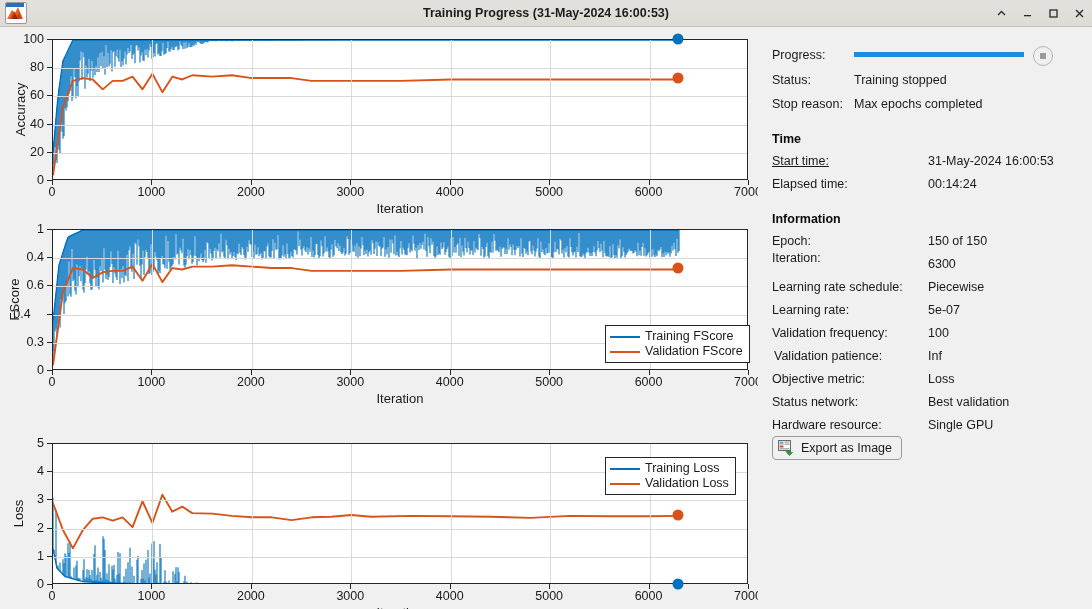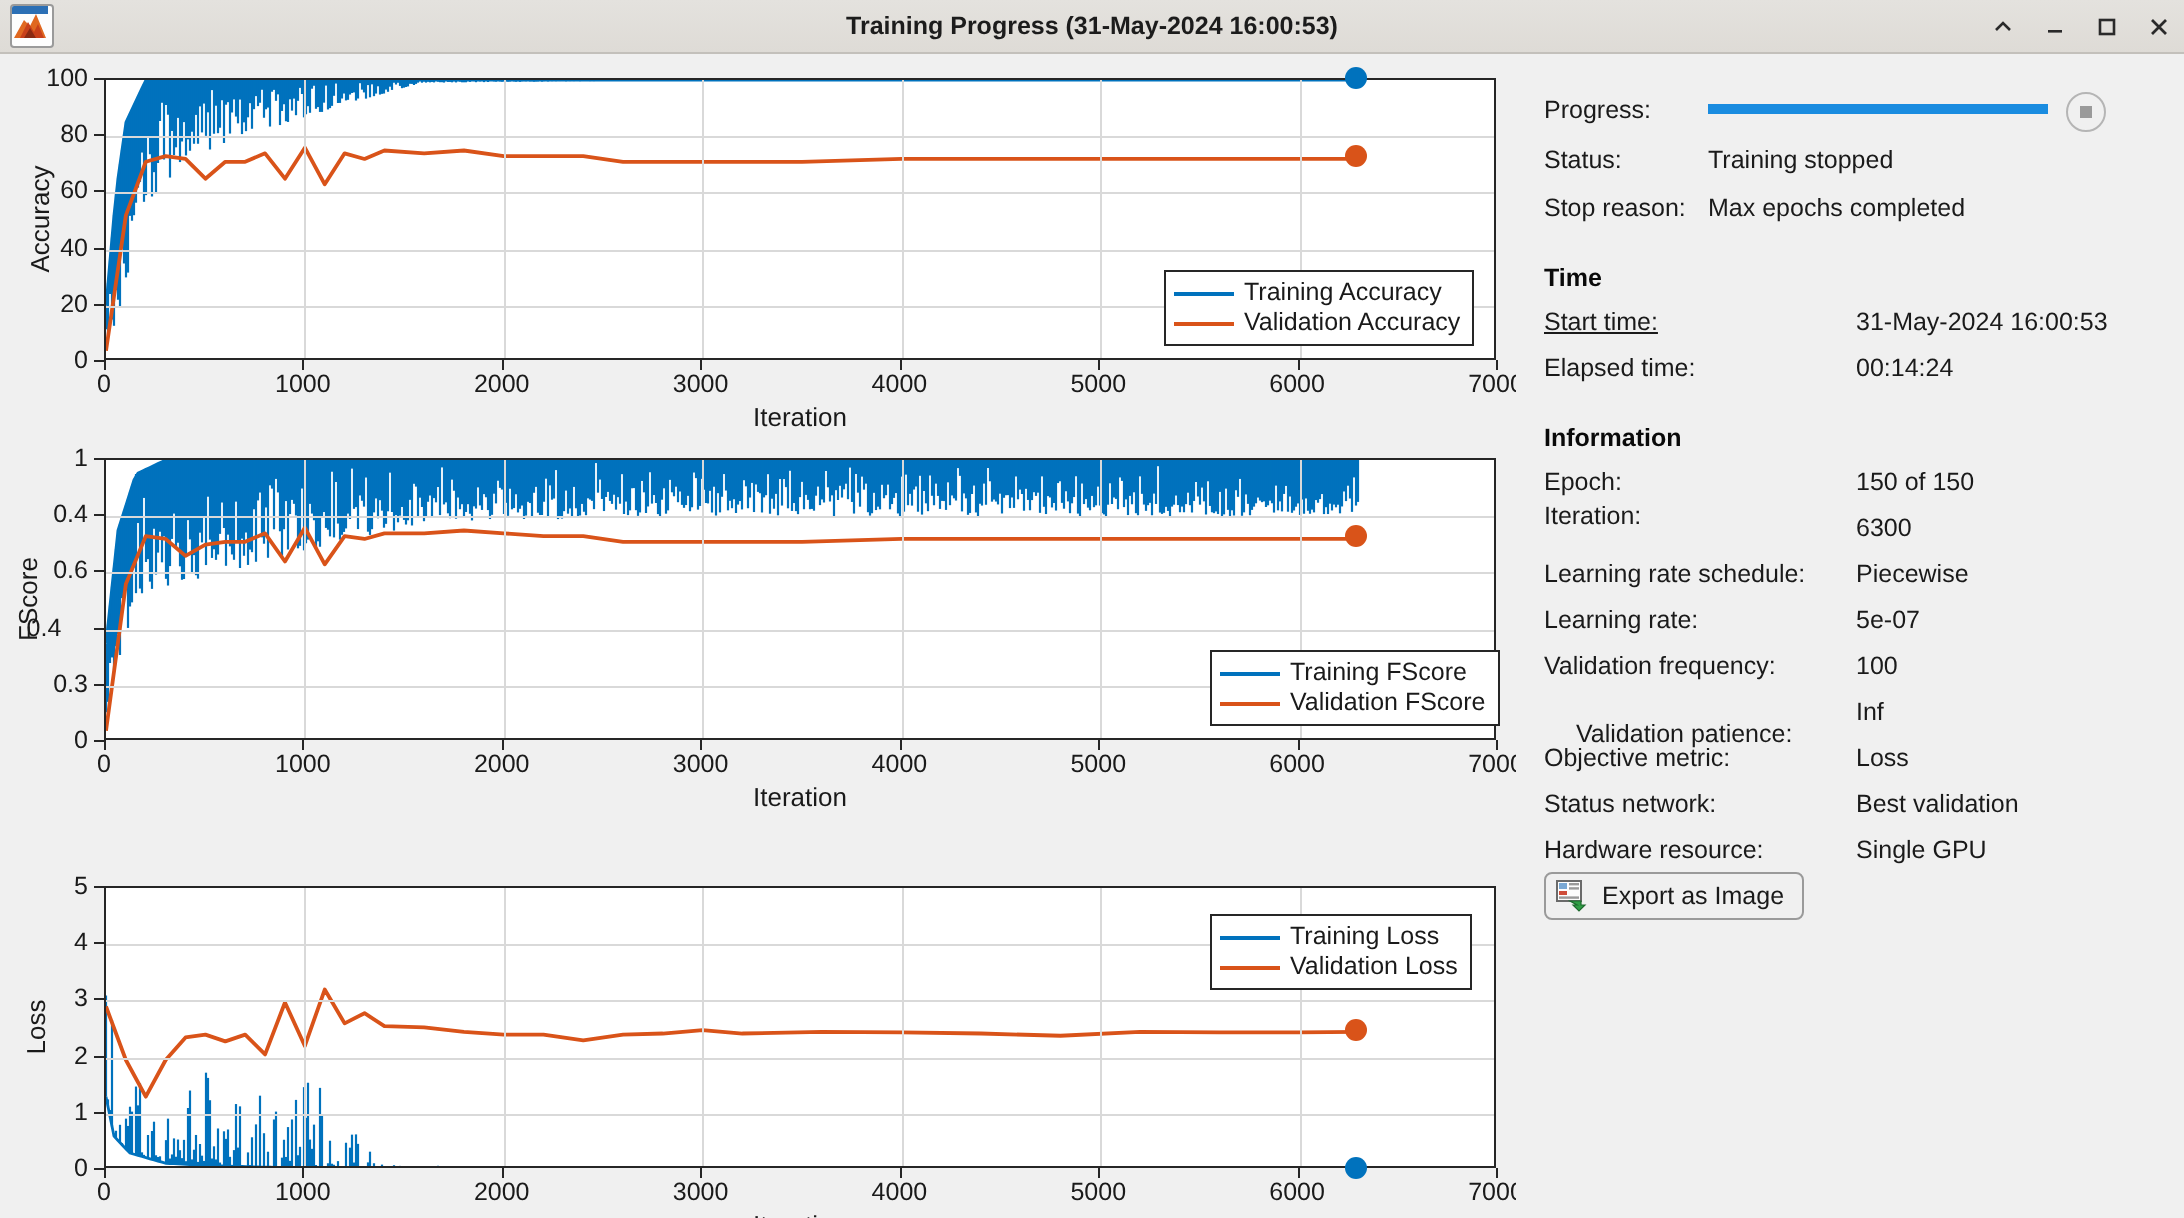--- a/index.html
+++ b/index.html
@@ -486,30 +486,20 @@
             <div style="position: absolute; left: 449.714px; top: 153px; width: 1px; height: 5px; background: rgb(38, 38, 38);"></div>
             <div style="position: absolute; left: 549.143px; top: 158px; transform: translateX(-50%); font-size: 12.5px;">5000</div>
             <div style="position: absolute; left: 549.143px; top: 153px; width: 1px; height: 5px; background: rgb(38, 38, 38);"></div>
             <div style="position: absolute; left: 648.571px; top: 158px; transform: translateX(-50%); font-size: 12.5px;">6000</div>
             <div style="position: absolute; left: 648.571px; top: 153px; width: 1px; height: 5px; background: rgb(38, 38, 38);"></div>
             <div style="position: absolute; left: 748px; top: 158px; transform: translateX(-50%); font-size: 12.5px;">7000</div>
             <div style="position: absolute; left: 748px; top: 153px; width: 1px; height: 5px; background: rgb(38, 38, 38);"></div>
           </div>
         <div class="ylabel" style="left:-20px;top:75px;width:80px;">Accuracy</div>
         <div class="xlabel" style="left:330px;top:174px;width:140px;">Iteration</div>
-        <div class="legend" style="left:582px;top:108px;">
-          <div class="legend-row">
-            <span class="legend-line"></span>
-            <span class="legend-label">Training Accuracy</span>
-          </div>
-          <div class="legend-row">
-            <span class="legend-line orange"></span>
-            <span class="legend-label">Validation Accuracy</span>
-          </div>
-        </div>
       <div class="endpt blue" style="left: 678.4px; top: 12px;"></div>
           <div class="endpt orange" style="left: 678.4px; top: 51.48px;"></div>
         </div>
 
       <div class="chart" style="top:190px;height:195px;">
         <div class="plot-area" id="pa-fscore" style="left:52px;top:12px;width:696px;height:141px;">
           <svg class="series" id="svg-fscore" width="696" height="141">
               <g>
                 <line x1="0.00" x2="0.00" y1="126.15" y2="91.65" stroke="#0072BD" stroke-width="1.1"></line>
                 <line x1="1.00" x2="1.00" y1="120.94" y2="82.20" stroke="#0072BD" stroke-width="1.1"></line>
@@ -1940,21 +1930,21 @@
           <div class="srow" style="left: 14px; top: 207px; text-align: center;">Epoch:</div>
           <div class="srow" style="left: 170px; top: 207px;">150 of 150</div>
           <div class="srow" style="left: 14px; top: 224px; text-align: center;">Iteration:</div>
           <div class="srow" style="left: 170px; top: 230px;">6300</div>
           <div class="srow" style="left: 14px; top: 253px;">Learning rate schedule:</div>
           <div class="srow" style="left: 170px; top: 253px;">Piecewise</div>
           <div class="srow" style="left: 14px; top: 276px;">Learning rate:</div>
           <div class="srow" style="left: 170px; top: 276px;">5e-07</div>
           <div class="srow" style="left: 14px; top: 299px;">Validation frequency:</div>
           <div class="srow" style="left: 170px; top: 299px;">100</div>
-          <div class="srow" style="left: 30px; top: 322px; margin-top: 11px;">Validation patience:</div>
+          <div class="srow" style="left: 16px; top: 322px;">Validation patience:</div>
           <div class="srow" style="left: 170px; top: 322px;">Inf</div>
           <div class="srow" style="left: 14px; top: 345px;">Objective metric:</div>
           <div class="srow" style="left: 170px; top: 345px;">Loss</div>
           <div class="srow" style="left: 14px; top: 368px;">Status network:</div>
           <div class="srow" style="left: 170px; top: 368px; text-align: right;">Best validation</div>
           <div class="srow" style="left: 14px; top: 391px;">Hardware resource:</div>
           <div class="srow" style="left: 170px; top: 391px;">Single GPU</div>
         </div>
 
       <div class="export-btn" style="left:14px;top:409px;">

